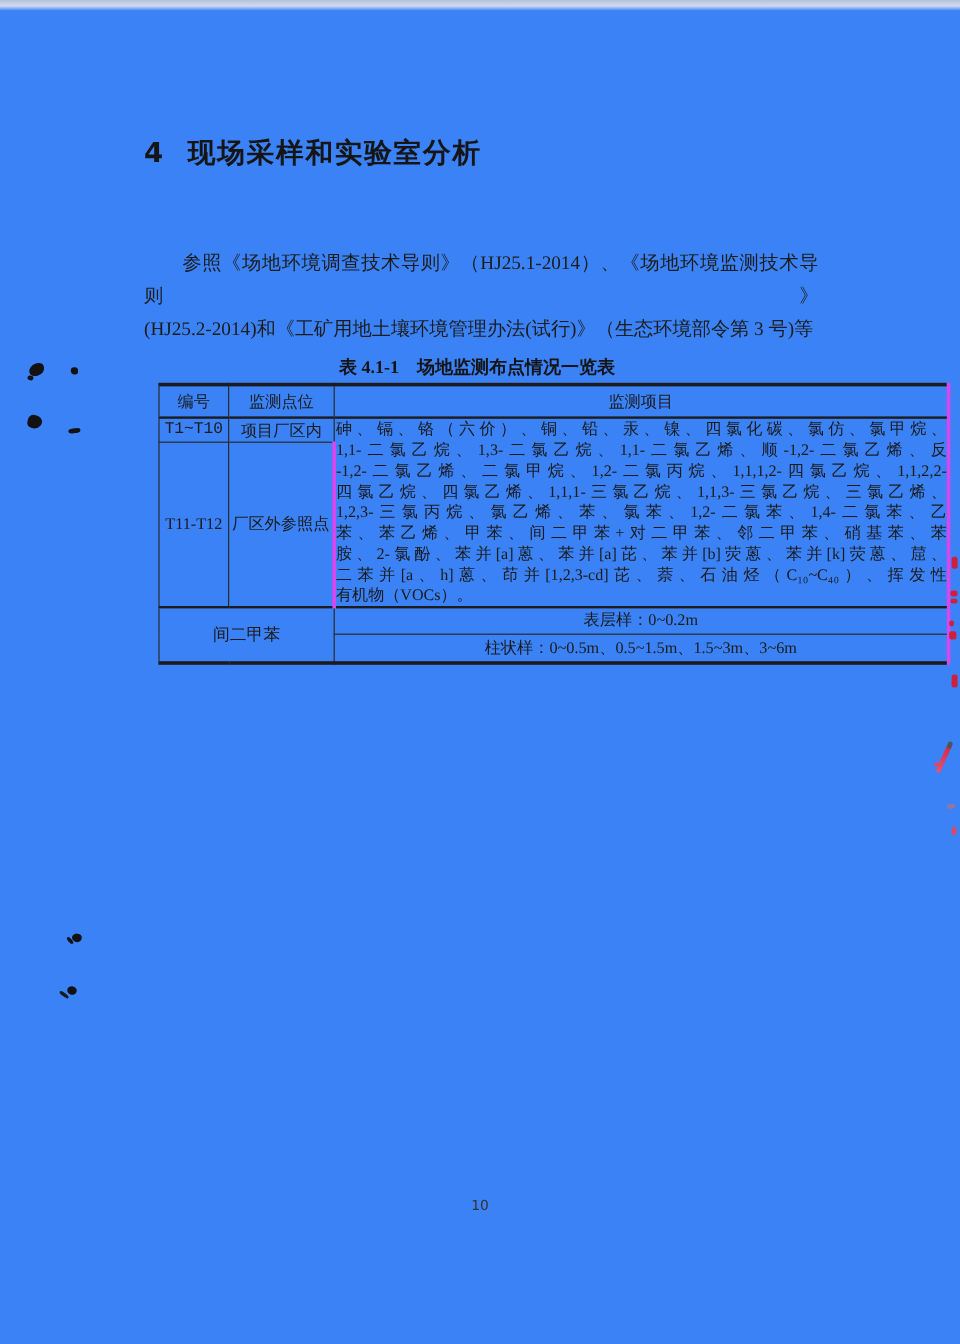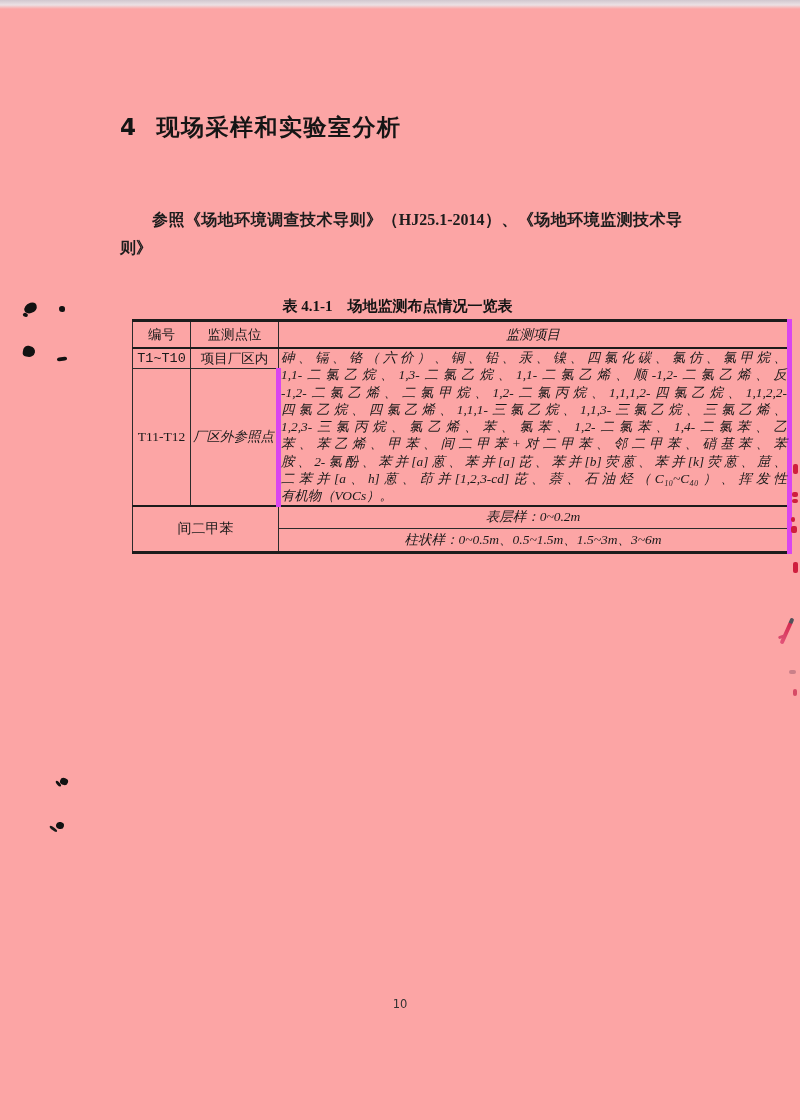--- a/index.html
+++ b/index.html
@@ -1,20 +1,20 @@
 <!DOCTYPE html>
 <html><head>
 <meta charset="utf-8">
 <style>
   html,body{margin:0;padding:0;background:#e8e8e8;}
   .page{
     position:relative;
     width:800px;height:1120px;
     margin:0 auto;
-    background:#fca5a5;
+    background:#3b82f6;
     overflow:hidden;
     font-family:"Liberation Serif","DejaVu Serif",serif;
     color:#1c1c1c;
   }
   .scan-edge-top{
     position:absolute;top:0;left:0;width:800px;height:9px;
     background:linear-gradient(#c9cdd6 0%,#e9ebef 55%,rgba(255,255,255,0) 100%);
     opacity:.85;
   }
   .h1{
@@ -27,41 +27,41 @@
     position:absolute;left:120px;top:165px;width:400px;
     font-family:"DejaVu Sans","Liberation Sans",sans-serif;
     font-weight:700;font-size:19px;letter-spacing:.5px;
     white-space:pre-wrap;color:#151515;
   }
   .para{
     position:absolute;left:120px;top:206px;width:562px;
     font-size:16px;line-height:27.5px;
   }
   .para div{white-space:pre-wrap;text-align:justify;text-align-last:justify;}
-  .para div:first-child{text-indent:2em;font-weight:bold;}
+  .para div:first-child{text-indent:2em;}
   .para div:last-child{text-align-last:left;}
   .tbl-caption{
     position:absolute;left:120px;top:297px;width:555px;
     text-align:center;font-weight:700;font-size:15px;
     white-space:pre-wrap;color:#141414;
   }
   table.monitor{
     position:absolute;left:132px;top:319px;
     width:660px;border-collapse:collapse;table-layout:fixed;
     font-size:13.5px;color:#1a1a1a;
     border-top:3px solid #1c1c1c;
     border-bottom:3px solid #1c1c1c;
   }
   table.monitor col.c1{width:58px;}
   table.monitor col.c2{width:88px;}
   table.monitor td{
     border-left:1px solid #2b2b2b;border-right:1px solid #2b2b2b;
     padding:0;text-align:center;vertical-align:middle;
   }
-  table.monitor td:last-child{border-right:5px solid #d946ef;font-style:italic;}
+  table.monitor td:last-child{border-right:3px solid #d946ef;}
   tr.hdr td{height:25px;border-bottom:2px solid #1c1c1c;}
   tr.r1 td{height:19px;}
   tr.r1 td.divide{border-bottom:1px solid #2b2b2b;font-family:Liberation Mono, monospace;}
   td.items{
     text-align:left;vertical-align:top;
     padding:2px 5px 2px 7px;
     line-height:17.3px;font-size:13.4px;
     border-bottom:2px solid #1c1c1c;
   }
   .items div{text-align:justify;text-align-last:justify;white-space:pre-wrap;}
@@ -108,20 +108,21 @@
 </head>
 <body>
 
 <div class="page">
   <div class="scan-edge-top"></div>
 
   <div class="h1">4  现场采样和实验室分析</div>
 
   <div class="para">
       <div>参照《场地环境调查技术导则》（HJ25.1-2014）、《场地环境监测技术导则》</div>
+      <div>(HJ25.2-2014)和《工矿用地土壤环境管理办法(试行)》（生态环境部令第 3 号)等</div>
     </div>
 
   <div class="tbl-caption">表 4.1-1　场地监测布点情况一览表</div>
 
   <table class="monitor">
     <colgroup>
         <col class="c1">
         <col class="c2">
         <col class="c3">
       </colgroup>

